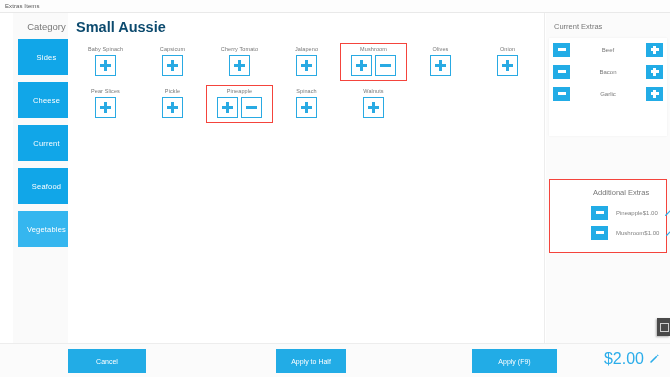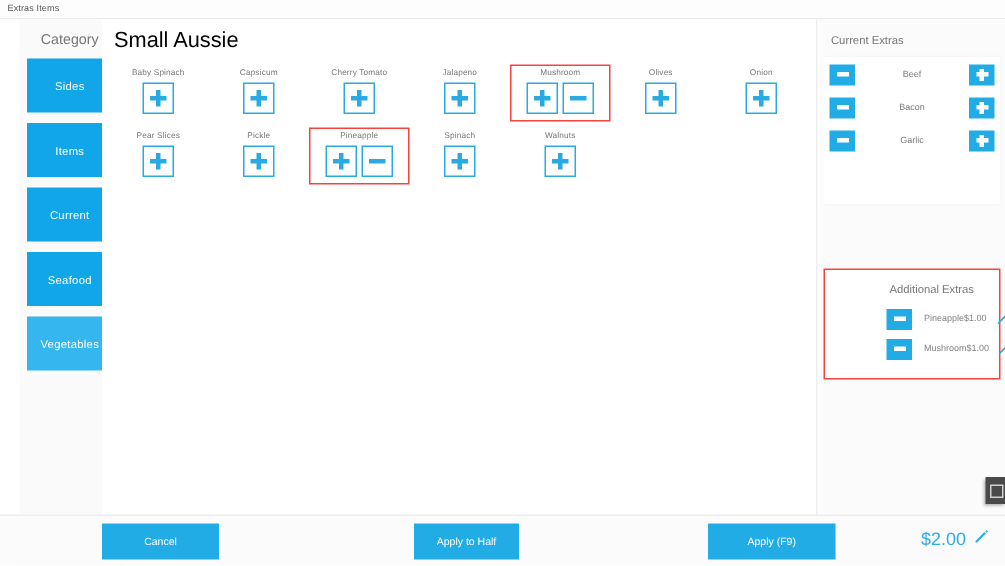--- a/index.html
+++ b/index.html
@@ -76,22 +76,22 @@
     top: 0; left: 68px;
     width: 477px; height: 364px;
     background: #ffffff;
     border-right: 1px solid #ededed;
     box-sizing: border-box;
   }
   .main-title {
     position: absolute;
     top: 6px; left: 8px;
     font-size: 14.5px;
-    color: #000000;
-    font-weight: 400;
+    color: #0c4a6e;
+    font-weight: 700;
   }
 
   .grid {
     position: absolute;
     top: 30px; left: 4px;
     width: 470px;
   }
   .grid-row { display: flex; }
   .cell {
     width: 67px;
@@ -242,21 +242,21 @@
   }
   .bbtn-cancel { left: 68px; width: 78px; }
   .bbtn-half   { left: 276px; width: 70px; }
   .bbtn-apply  { left: 472px; width: 85px; }
   .price {
     position: absolute;
     right: 10px; top: 6px;
     display: flex; align-items: center; gap: 5px;
   }
   .price-text {
-    font-size: 12px;
+    font-size: 16px;
     color: #2badea;
   }
 
   
   .edge-widget {
     position: absolute;
     right: 0; top: 305px;
     width: 13px; height: 18px;
     background: #4a4a4a;
     box-shadow: -1px 1px 2px rgba(0,0,0,.3);
@@ -277,21 +277,21 @@
 
 <div class="shell">
 
   <div class="sidebar">
     <div class="sidebar-header">Category</div>
     <div class="cat-list" id="cat-list">
         <div class="cat-item">
           <span>Sides</span>
         </div>
         <div class="cat-item">
-          <span>Items</span>
+          <span>Cheese</span>
         </div>
         <div class="cat-item">
           <span>Current</span>
         </div>
         <div class="cat-item">
           <span>Seafood</span>
         </div>
         <div class="cat-item active">
           <span>Vegetables</span>
         </div>

